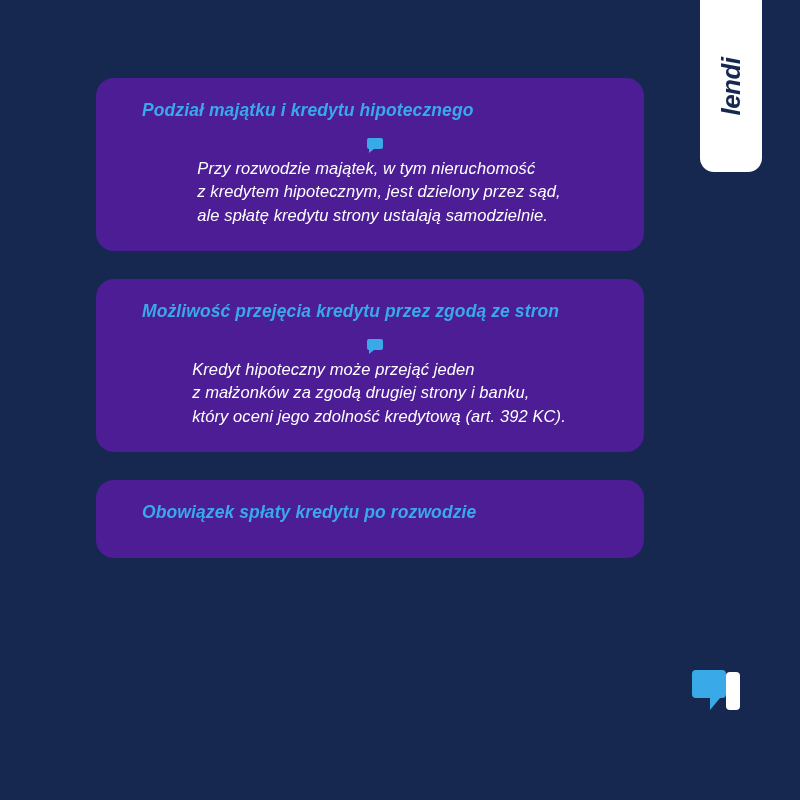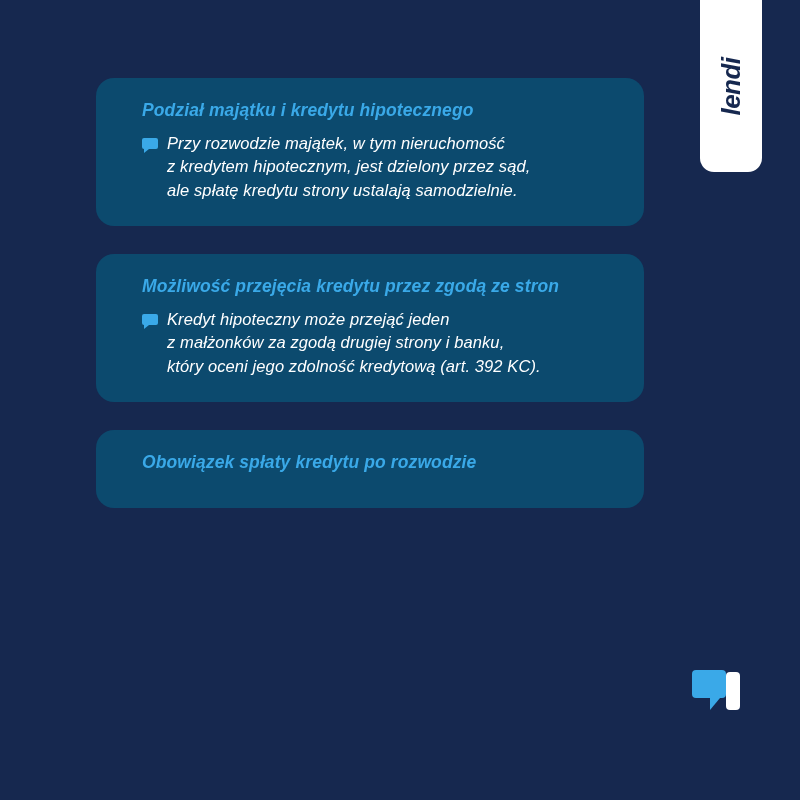--- a/index.html
+++ b/index.html
@@ -45,38 +45,39 @@
   }
 
   
   .cards {
     position: absolute;
     left: 96px;
     top: 78px;
     width: 548px;
   }
   .card {
-    background: #0c4a6e;
+    background: #4c1d95;
     border-radius: 18px;
     padding: 22px 28px 24px 46px;
     margin-bottom: 28px;
     box-sizing: border-box;
   }
   .card-title {
     color: #3aa9e8;
     font-size: 17.5px;
     font-weight: bold;
     font-style: italic;
     letter-spacing: 0.1px;
     margin: 0 0 10px 0;
     line-height: 1.25;
   }
   .card-body {
     display: flex;
-    align-items: flex-start;
+    align-items: center;
+    flex-direction: column;
   }
   .bullet-icon {
     flex: 0 0 auto;
     margin: 6px 9px 0 0;
   }
   .card-text {
     color: #ffffff;
     font-size: 16.5px;
     font-style: italic;
     line-height: 1.42;

